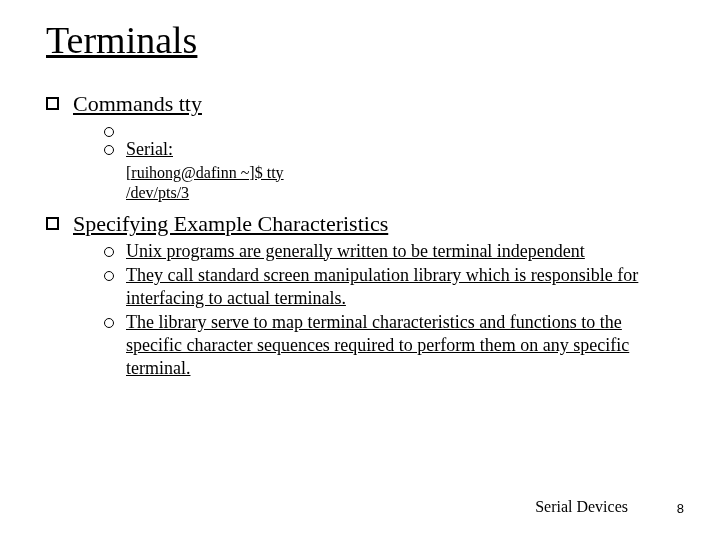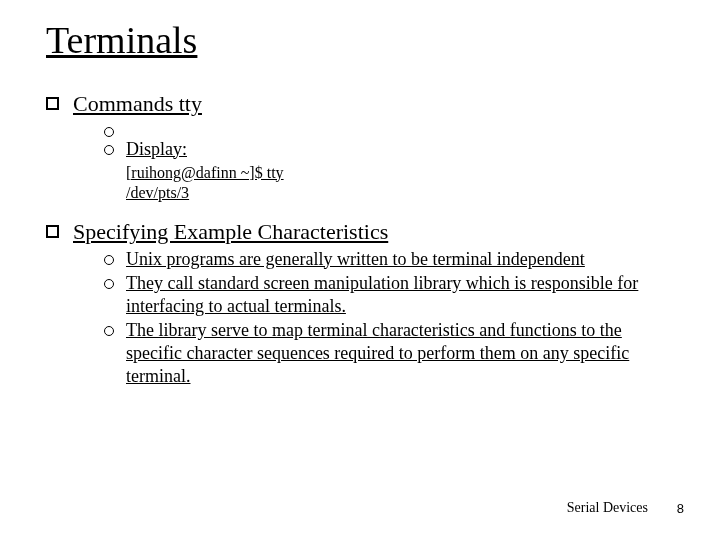--- a/index.html
+++ b/index.html
@@ -67,31 +67,31 @@
     margin-right: 12px;
     flex: 0 0 auto;
   }
   .lvl2-text {
     font-family: "Comic Sans MS", "Comic Sans", cursive;
     font-size: 18px;
     line-height: 1.28;
     max-width: 530px;
   }
   .code-block {
-    margin: 2px 0 14px 80px;
+    margin: 2px 0 6px 80px;
     font-family: "Comic Sans MS", "Comic Sans", cursive;
     font-size: 16px;
     line-height: 1.3;
   }
   .footer-label {
     position: absolute;
-    right: 72px;
+    right: 92px;
     bottom: 24px;
     font-family: "Comic Sans MS", "Comic Sans", cursive;
-    font-size: 14px;
+    font-size: 16px;
   }
   .footer-num {
     position: absolute;
     right: 36px;
     bottom: 24px;
     font-family: Verdana, Geneva, sans-serif;
     font-size: 13px;
   }
 </style>
 </head>
@@ -105,21 +105,21 @@
     <div class="lvl1-row">
       <span class="sq-bullet"></span>
       <span class="lvl1-text">Commands tty</span>
     </div>
     <div class="lvl2-list">
       <div class="lvl2-row">
         <span class="circ-bullet"></span>
       </div>
       <div class="lvl2-row">
         <span class="circ-bullet"></span>
-        <span class="lvl2-text">Display:</span>
+        <span class="lvl2-text">Serial:</span>
       </div>
     </div>
     <div class="code-block">
       <div>[ruihong@dafinn ~]$ tty</div>
       <div>/dev/pts/3</div>
     </div>
   </div>
 
   <div class="lvl1">
     <div class="lvl1-row">

